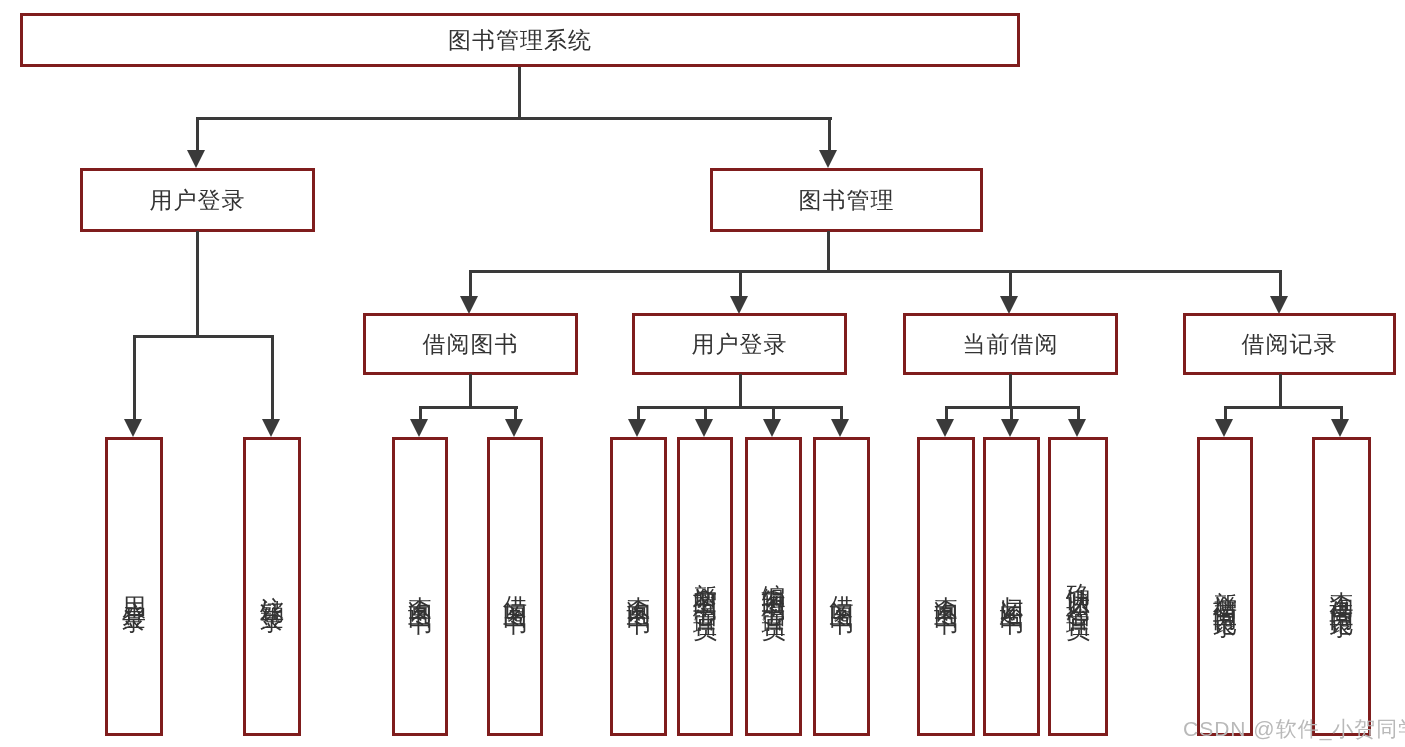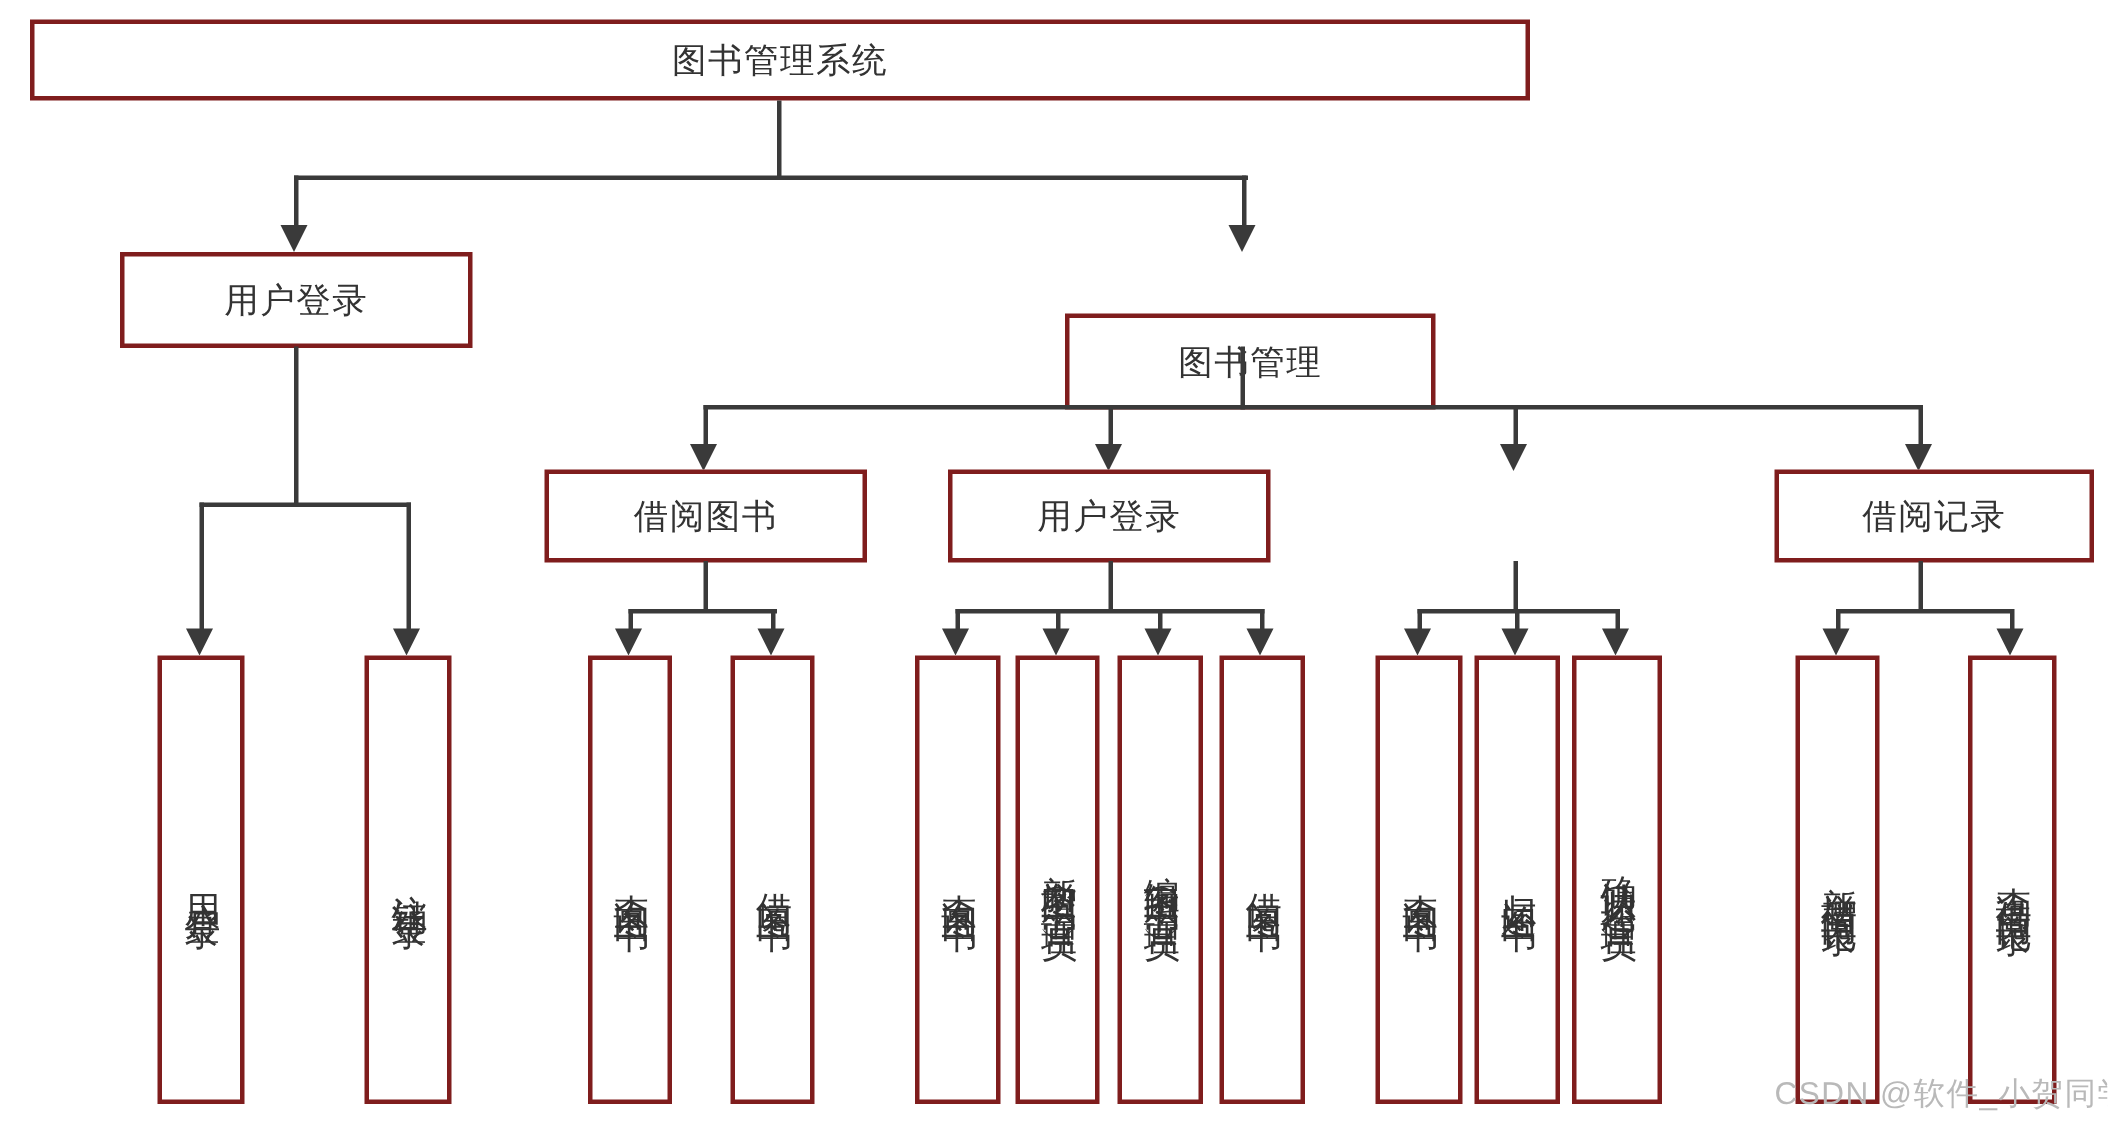--- a/index.html
+++ b/index.html
@@ -60,21 +60,21 @@
   <div class="box" style="left:20px;top:13px;width:1000px;height:54px;">图书管理系统</div>
 
   <div class="vline" style="left:518px;top:67px;height:51px;"></div>
   <div class="hline" style="left:196px;top:117px;width:636px;"></div>
   <div class="vline" style="left:196px;top:117px;height:36px;"></div>
   <div class="arrow" style="left:187px;top:150px;"></div>
   <div class="vline" style="left:828px;top:117px;height:36px;"></div>
   <div class="arrow" style="left:819px;top:150px;"></div>
 
   <div class="box" style="left:80px;top:168px;width:235px;height:64px;">用户登录</div>
-  <div class="box" style="left:710px;top:168px;width:247px;height:64px;margin-top:41px;">图书管理</div>
+  <div class="box" style="left:710px;top:168px;width:273px;height:64px;">图书管理</div>
 
   <div class="vline" style="left:196px;top:231px;height:107px;"></div>
   <div class="hline" style="left:133px;top:335px;width:141px;"></div>
   <div class="vline" style="left:133px;top:335px;height:87px;"></div>
   <div class="arrow" style="left:124px;top:419px;"></div>
   <div class="vline" style="left:271px;top:335px;height:87px;"></div>
   <div class="arrow" style="left:262px;top:419px;"></div>
 
   <div class="vline" style="left:827px;top:231px;height:42px;"></div>
   <div class="hline" style="left:469px;top:270px;width:813px;"></div>
@@ -82,20 +82,21 @@
   <div class="arrow" style="left:460px;top:296px;"></div>
   <div class="vline" style="left:739px;top:270px;height:30px;"></div>
   <div class="arrow" style="left:730px;top:296px;"></div>
   <div class="vline" style="left:1009px;top:270px;height:30px;"></div>
   <div class="arrow" style="left:1000px;top:296px;"></div>
   <div class="vline" style="left:1279px;top:270px;height:30px;"></div>
   <div class="arrow" style="left:1270px;top:296px;"></div>
 
   <div class="box" style="left:363px;top:313px;width:215px;height:62px;">借阅图书</div>
   <div class="box" style="left:632px;top:313px;width:215px;height:62px;">用户登录</div>
+  <div class="box" style="left:903px;top:313px;width:215px;height:62px;">当前借阅</div>
   <div class="box" style="left:1172px;top:313px;width:213px;height:62px;margin-left:11px;">借阅记录</div>
 
   <div class="vline" style="left:469px;top:374px;height:34px;"></div>
   <div class="hline" style="left:419px;top:406px;width:99px;"></div>
   <div class="vline" style="left:419px;top:406px;height:16px;"></div>
   <div class="arrow" style="left:410px;top:419px;"></div>
   <div class="vline" style="left:514px;top:406px;height:16px;"></div>
   <div class="arrow" style="left:505px;top:419px;"></div>
 
   <div class="vline" style="left:739px;top:374px;height:34px;"></div>

